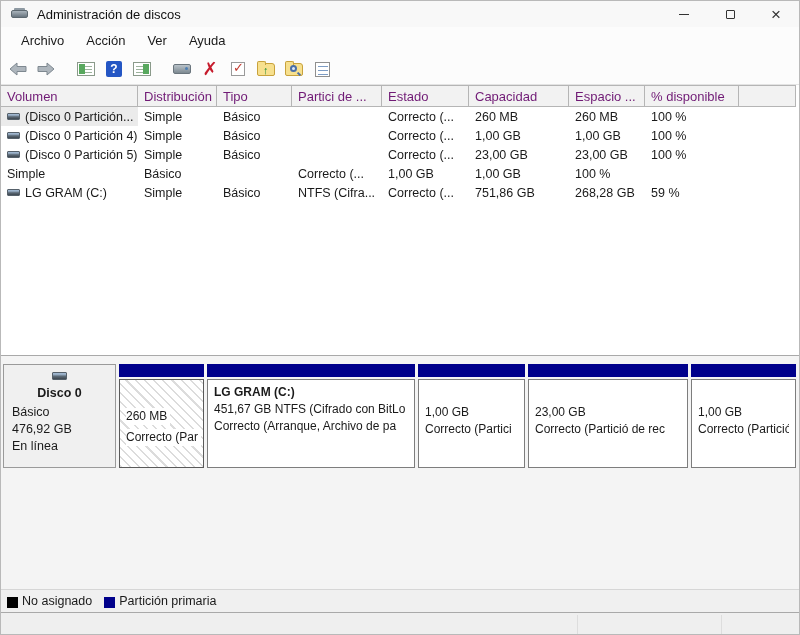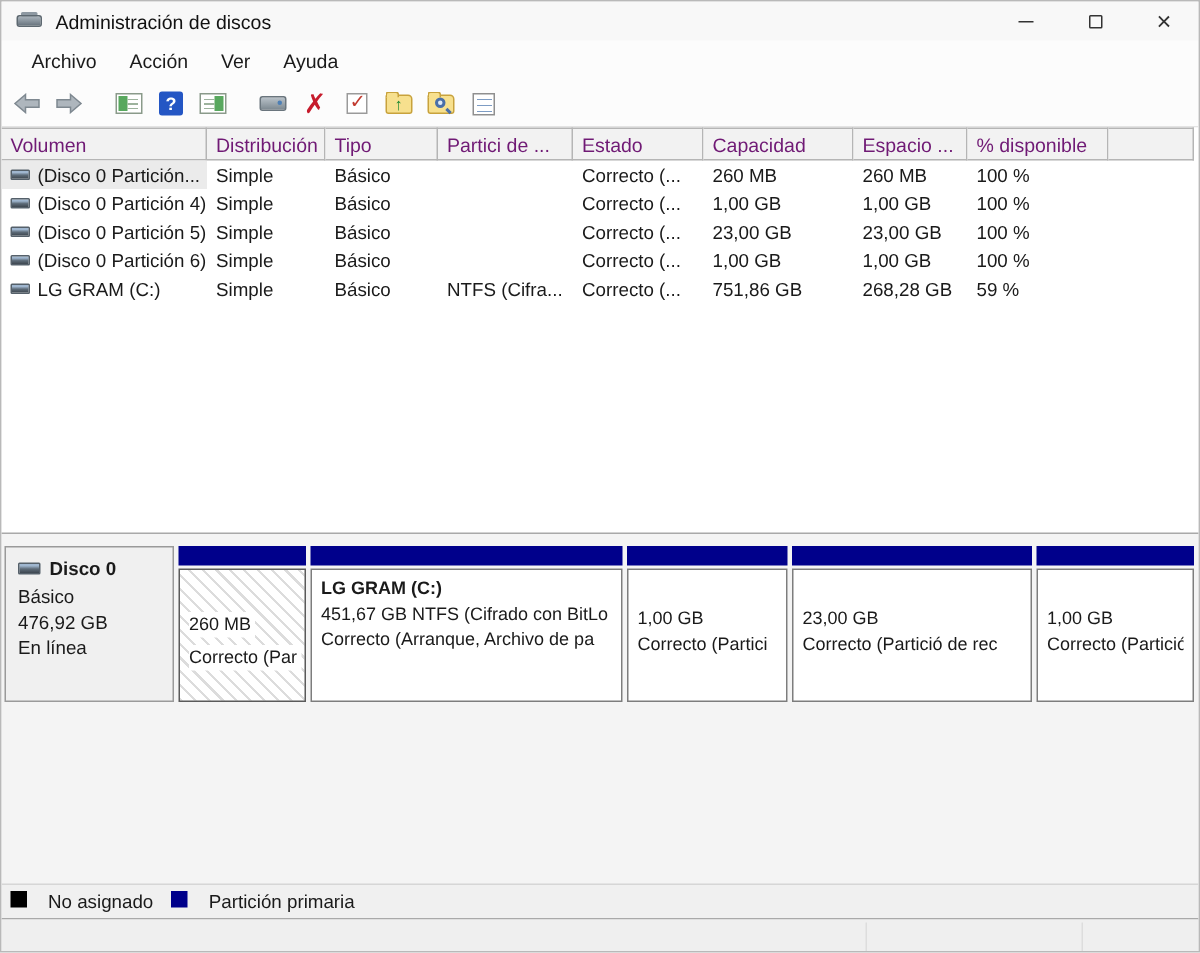--- a/index.html
+++ b/index.html
@@ -59,41 +59,41 @@
   .vcell.first.rowsel { background:#ebebeb; }
   .mini-disk { flex:0 0 auto; width:13px; height:7px; background:linear-gradient(#9fb6cf 20%, #5d6b78 55%, #3e4750); border-radius:1px; border:1px solid #55606a; }
 
   
   .splitter { position:absolute; left:0; top:354px; width:100%; height:1px; background:#a9a9a9; }
 
   
   .bottompane { position:absolute; left:0; top:355px; width:100%; height:233px; background:#f4f4f4; }
   .disk-row { position:absolute; left:0; top:8px; height:104px; width:100%; }
   .disk-head { position:absolute; left:2px; top:0; width:113px; height:104px; background:#f0f0f0; border:1px solid #9a9a9a; padding:7px 8px; }
-  .disk-title { display:flex; align-items:center; gap:6px; margin-bottom:4px; }
+  .disk-title { display:flex; align-items:center; gap:6px; margin-bottom:4px;flex-direction:column; }
   .disk-title .mini-disk { width:15px; height:8px; }
   .disk-name { font-size:12.5px; font-weight:bold; }
   .disk-line { font-size:12.5px; line-height:17px; }
   .parts { position:absolute; left:118px; top:0; height:104px; display:flex; gap:3px; }
   .part { display:flex; flex-direction:column; }
   .part:nth-of-type(1){ width:85px; } .part:nth-of-type(2){ width:208px; }
   .part:nth-of-type(3){ width:107px; } .part:nth-of-type(4){ width:160px; }
   .part:nth-of-type(5){ width:105px; }
   .part-top { height:13px; background:#00008b; }
   .part-body { margin-top:2px; flex:1; background:#fff; border:1px solid #7d7d7d; padding:4px 6px; overflow:hidden; }
   .part-body.hatched { background:repeating-linear-gradient(45deg,#dcdcdc 0 1.5px,#ffffff 1.5px 6.5px); border:1px solid #5a5a5a; padding-top:28px; }
   .part-body.hatched .pline { background:#fff; display:inline-block; padding-right:3px; }
   .part-body.untitled { padding-top:24px; }
   .ptitle { font-size:12px; font-weight:bold; line-height:17px; white-space:nowrap; overflow:hidden; }
   .ptitle:empty { display:none; }
   .pline { font-size:12px; line-height:17px; white-space:nowrap; overflow:hidden; display:block; }
 
   
   .legendbar { position:absolute; left:0; top:588px; width:100%; height:24px; background:#f0f0f0; border-top:1px solid #d6d6d6; border-bottom:1px solid #a9a9a9; display:flex; align-items:center; padding-left:6px; gap:12px; }
-  .leg-item { display:flex; align-items:flex-start; gap:14px; }
+  .leg-item { display:flex; align-items:flex-end; gap:4px; }
   .leg-sq { width:11px; height:11px; }
   .leg-sq.black { background:#000000; }
   .leg-sq.navy { background:#00008b; }
   .leg-label { font-size:12.5px; }
 
   
   .statusstrip { position:absolute; left:0; top:612px; width:100%; height:23px; background:#efefef; }
   .ss-div { position:absolute; top:2px; bottom:0; width:1px; background:#dddddd; }
   .ss-div.d1 { left:576px; } .ss-div.d2 { left:720px; }
 </style>
@@ -229,24 +229,20 @@
       <div class="vcell">Simple</div>
       <div class="vcell">Básico</div>
       <div class="vcell"></div>
       <div class="vcell">Correcto (...</div>
       <div class="vcell">23,00 GB</div>
       <div class="vcell">23,00 GB</div>
       <div class="vcell">100 %</div>
       <div class="vcell"></div>
     </div>
     <div class="vrow">
-      <div class="vcell first">
-          <span class="mini-disk"></span>
-          <span>(Disco 0 Partición 6)</span>
-        </div>
       <div class="vcell">Simple</div>
       <div class="vcell">Básico</div>
       <div class="vcell"></div>
       <div class="vcell">Correcto (...</div>
       <div class="vcell">1,00 GB</div>
       <div class="vcell">1,00 GB</div>
       <div class="vcell">100 %</div>
       <div class="vcell"></div>
     </div>
     <div class="vrow">

